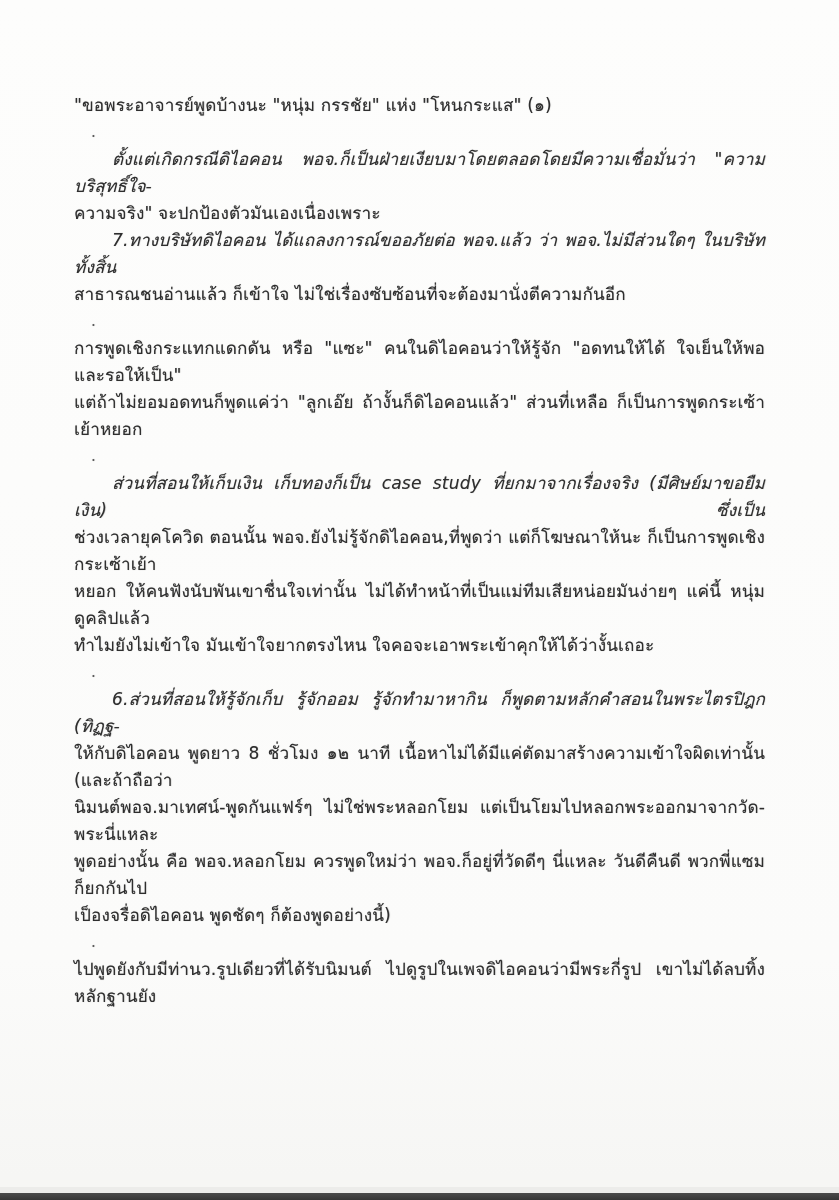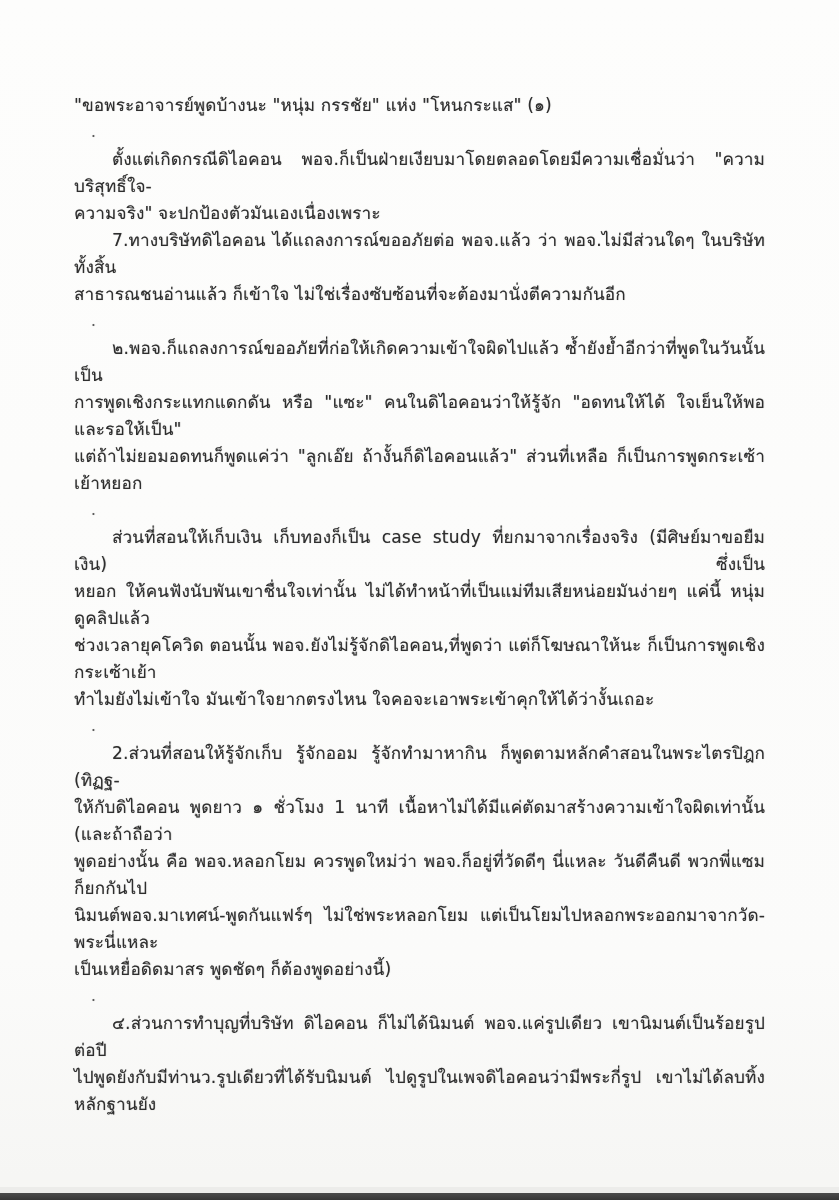--- a/index.html
+++ b/index.html
@@ -32,20 +32,21 @@
   .line {
     text-align: justify;
     text-align-last: justify;
     min-height: 27px;
   }
   .line.last {
     text-align-last: auto;
   }
   .line.first {
     text-indent: 38px;
+    font-style: italic;
   }
   .sep {
     height: 27px;
     line-height: 27px;
     padding-left: 17px;
     font-size: 15px;
     color: #5c5c5c;
     text-align: left;
     text-align-last: auto;
   }
@@ -65,33 +66,31 @@
 
 <div class="sheet">
   <div class="doc">
       <div class="title-line">"ขอพระอาจารย์พูดบ้างนะ "หนุ่ม กรรชัย" แห่ง "โหนกระแส" (๑)</div>
       <div class="sep">.</div>
       <div class="line first">ตั้งแต่เกิดกรณีดิไอคอน พอจ.ก็เป็นฝ่ายเงียบมาโดยตลอดโดยมีความเชื่อมั่นว่า "ความบริสุทธิ์ใจ-</div>
       <div class="line last">ความจริง" จะปกป้องตัวมันเองเนื่องเพราะ</div>
       <div class="line first">7.ทางบริษัทดิไอคอน ได้แถลงการณ์ขออภัยต่อ พอจ.แล้ว ว่า พอจ.ไม่มีส่วนใดๆ ในบริษัททั้งสิ้น</div>
       <div class="line last">สาธารณชนอ่านแล้ว ก็เข้าใจ ไม่ใช่เรื่องซับซ้อนที่จะต้องมานั่งตีความกันอีก</div>
       <div class="sep">.</div>
-      <div class="line first">๒.พอจ.ก็แถลงการณ์ขออภัยที่ก่อให้เกิดความเข้าใจผิดไปแล้ว ซ้ำยังย้ำอีกว่าที่พูดในวันนั้น เป็น</div>
       <div class="line">การพูดเชิงกระแทกแดกดัน หรือ "แซะ" คนในดิไอคอนว่าให้รู้จัก "อดทนให้ได้ ใจเย็นให้พอ และรอให้เป็น"</div>
       <div class="line">แต่ถ้าไม่ยอมอดทนก็พูดแค่ว่า "ลูกเอ๊ย ถ้างั้นก็ดิไอคอนแล้ว" ส่วนที่เหลือ ก็เป็นการพูดกระเซ้าเย้าหยอก</div>
       <div class="sep">.</div>
       <div class="line first">ส่วนที่สอนให้เก็บเงิน เก็บทองก็เป็น case study ที่ยกมาจากเรื่องจริง (มีศิษย์มาขอยืมเงิน) ซึ่งเป็น</div>
+      <div class="line">ช่วงเวลายุคโควิด ตอนนั้น พอจ.ยังไม่รู้จักดิไอคอน,ที่พูดว่า แต่ก็โฆษณาให้นะ ก็เป็นการพูดเชิงกระเซ้าเย้า</div>
       <div class="line">หยอก ให้คนฟังนับพันเขาชื่นใจเท่านั้น ไม่ได้ทำหน้าที่เป็นแม่ทีมเสียหน่อยมันง่ายๆ แค่นี้ หนุ่ม ดูคลิปแล้ว</div>
-      <div class="line">ช่วงเวลายุคโควิด ตอนนั้น พอจ.ยังไม่รู้จักดิไอคอน,ที่พูดว่า แต่ก็โฆษณาให้นะ ก็เป็นการพูดเชิงกระเซ้าเย้า</div>
       <div class="line last">ทำไมยังไม่เข้าใจ มันเข้าใจยากตรงไหน ใจคอจะเอาพระเข้าคุกให้ได้ว่างั้นเถอะ</div>
       <div class="sep">.</div>
-      <div class="line first">2.ส่วนที่สอนให้รู้จักเก็บ รู้จักออม รู้จักทำมาหากิน ก็พูดตามหลักคำสอนในพระไตรปิฎก (ทิฏฐ-</div>
-      <div class="line">ให้กับดิไอคอน พูดยาว ๑ ชั่วโมง 1 นาที เนื้อหาไม่ได้มีแค่ตัดมาสร้างความเข้าใจผิดเท่านั้น (และถ้าถือว่า</div>
+      <div class="line first">6.ส่วนที่สอนให้รู้จักเก็บ รู้จักออม รู้จักทำมาหากิน ก็พูดตามหลักคำสอนในพระไตรปิฎก (ทิฏฐ-</div>
+      <div class="line">ให้กับดิไอคอน พูดยาว 8 ชั่วโมง ๑๒ นาที เนื้อหาไม่ได้มีแค่ตัดมาสร้างความเข้าใจผิดเท่านั้น (และถ้าถือว่า</div>
+      <div class="line">นิมนต์พอจ.มาเทศน์-พูดกันแฟร์ๆ ไม่ใช่พระหลอกโยม แต่เป็นโยมไปหลอกพระออกมาจากวัด-พระนี่แหละ</div>
       <div class="line">พูดอย่างนั้น คือ พอจ.หลอกโยม ควรพูดใหม่ว่า พอจ.ก็อยู่ที่วัดดีๆ นี่แหละ วันดีคืนดี พวกพี่แซม ก็ยกกันไป</div>
-      <div class="line">นิมนต์พอจ.มาเทศน์-พูดกันแฟร์ๆ ไม่ใช่พระหลอกโยม แต่เป็นโยมไปหลอกพระออกมาจากวัด-พระนี่แหละ</div>
-      <div class="line last">เป็นเหยื่อดิดมาสร พูดชัดๆ ก็ต้องพูดอย่างนี้)</div>
+      <div class="line last">เป็องจรื่อดิไอคอน พูดชัดๆ ก็ต้องพูดอย่างนี้)</div>
       <div class="sep">.</div>
-      <div class="line first">๔.ส่วนการทำบุญที่บริษัท ดิไอคอน ก็ไม่ได้นิมนต์ พอจ.แค่รูปเดียว เขานิมนต์เป็นร้อยรูปต่อปี</div>
       <div class="line">ไปพูดยังกับมีท่านว.รูปเดียวที่ได้รับนิมนต์ ไปดูรูปในเพจดิไอคอนว่ามีพระกี่รูป เขาไม่ได้ลบทิ้ง หลักฐานยัง</div>
     </div>
   <div class="bottom-strip"></div>
   <div class="bottom-bar"></div>
 </div>
 
 </body></html>

